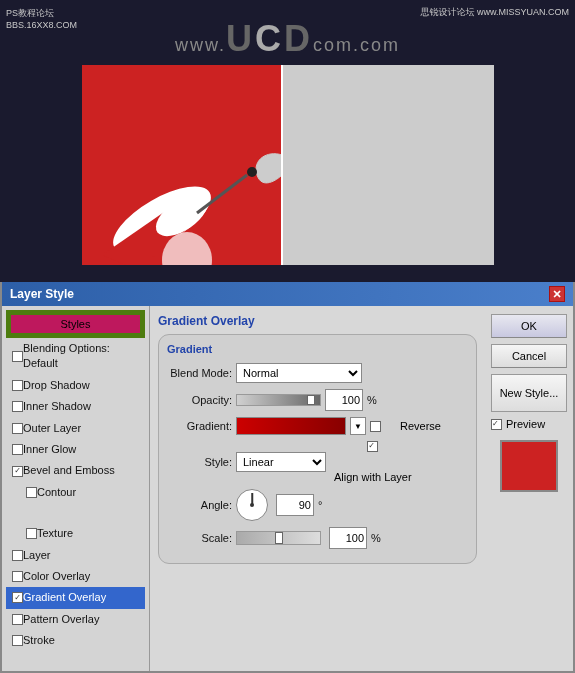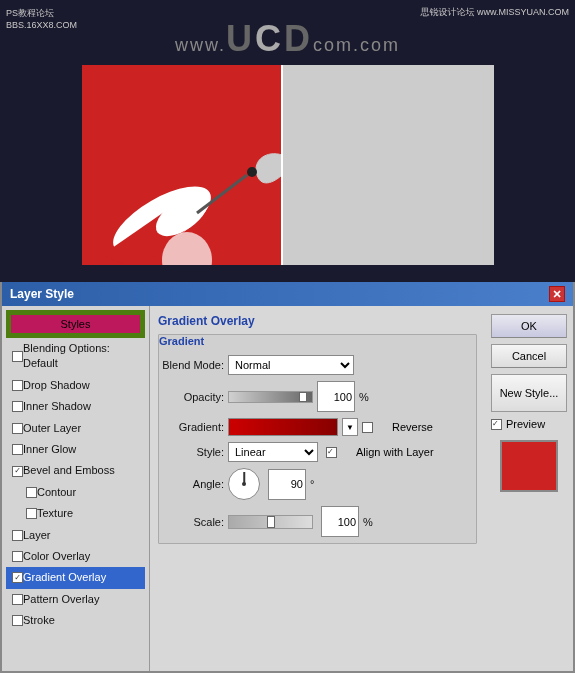--- a/index.html
+++ b/index.html
@@ -176,22 +176,22 @@
     .section-title {
       color: #2244aa;
       font-size: 12px;
       font-weight: bold;
       margin-bottom: 6px;
     }
 
     .gradient-box {
       border: 1px solid #aaa;
       background: #d0d0d0;
-      padding: 0;
-      border-radius: 1px;
+      padding: 8px;
+      border-radius: 11px;
     }
 
     .gradient-subtitle {
       color: #2244aa;
       font-size: 11px;
       font-weight: bold;
       margin-bottom: 8px;
     }
 
     .form-row {
@@ -213,21 +213,21 @@
       width: 126px;
       height: 20px;
       background: white;
       border: 1px solid #888;
       font-size: 11px;
       padding: 0 2px;
     }
 
     .number-input {
       width: 38px;
-      height: 31px;
+      height: 22px;
       border: 1px solid #888;
       background: white;
       text-align: right;
       font-size: 11px;
       padding: 0 2px;
     }
 
     .unit-label {
       font-size: 11px;
       color: #111;
@@ -517,21 +517,21 @@
         <span>Inner Glow</span>
       </div>
       <div class="style-item">
         <div class="checkbox checked"></div>
         <span>Bevel and Emboss</span>
       </div>
       <div class="style-item" style="padding-left:20px;">
         <div class="checkbox"></div>
         <span>Contour</span>
       </div>
-      <div class="style-item" style="padding-left:20px;">
+      <div class="style-item" style="padding-left:20px;margin-top:20px;">
         <div class="checkbox"></div>
         <span>Texture</span>
       </div>
       <div class="style-item">
         <div class="checkbox"></div>
         <span>Layer</span>
       </div>
       <div class="style-item">
         <div class="checkbox"></div>
         <span>Color Overlay</span>
@@ -580,21 +580,21 @@
             <div class="checkbox-small"></div>
             <span>Reverse</span>
           </div>
         </div>
 
         <div class="form-row">
           <span class="form-label">Style:</span>
           <select class="style-select">
             <option>Linear</option>
           </select>
-          <div class="checkbox-label" style="margin-left:4px;">
+          <div class="checkbox-label" style="margin-left:4px;flex-direction:column;">
             <div class="checkbox-small checked"></div>
             <span>Align with Layer</span>
           </div>
         </div>
 
         <div class="form-row">
           <span class="form-label">Angle:</span>
           <div class="angle-dial">
             <div class="dial-indicator"></div>
             <div class="dial-dot"></div>

